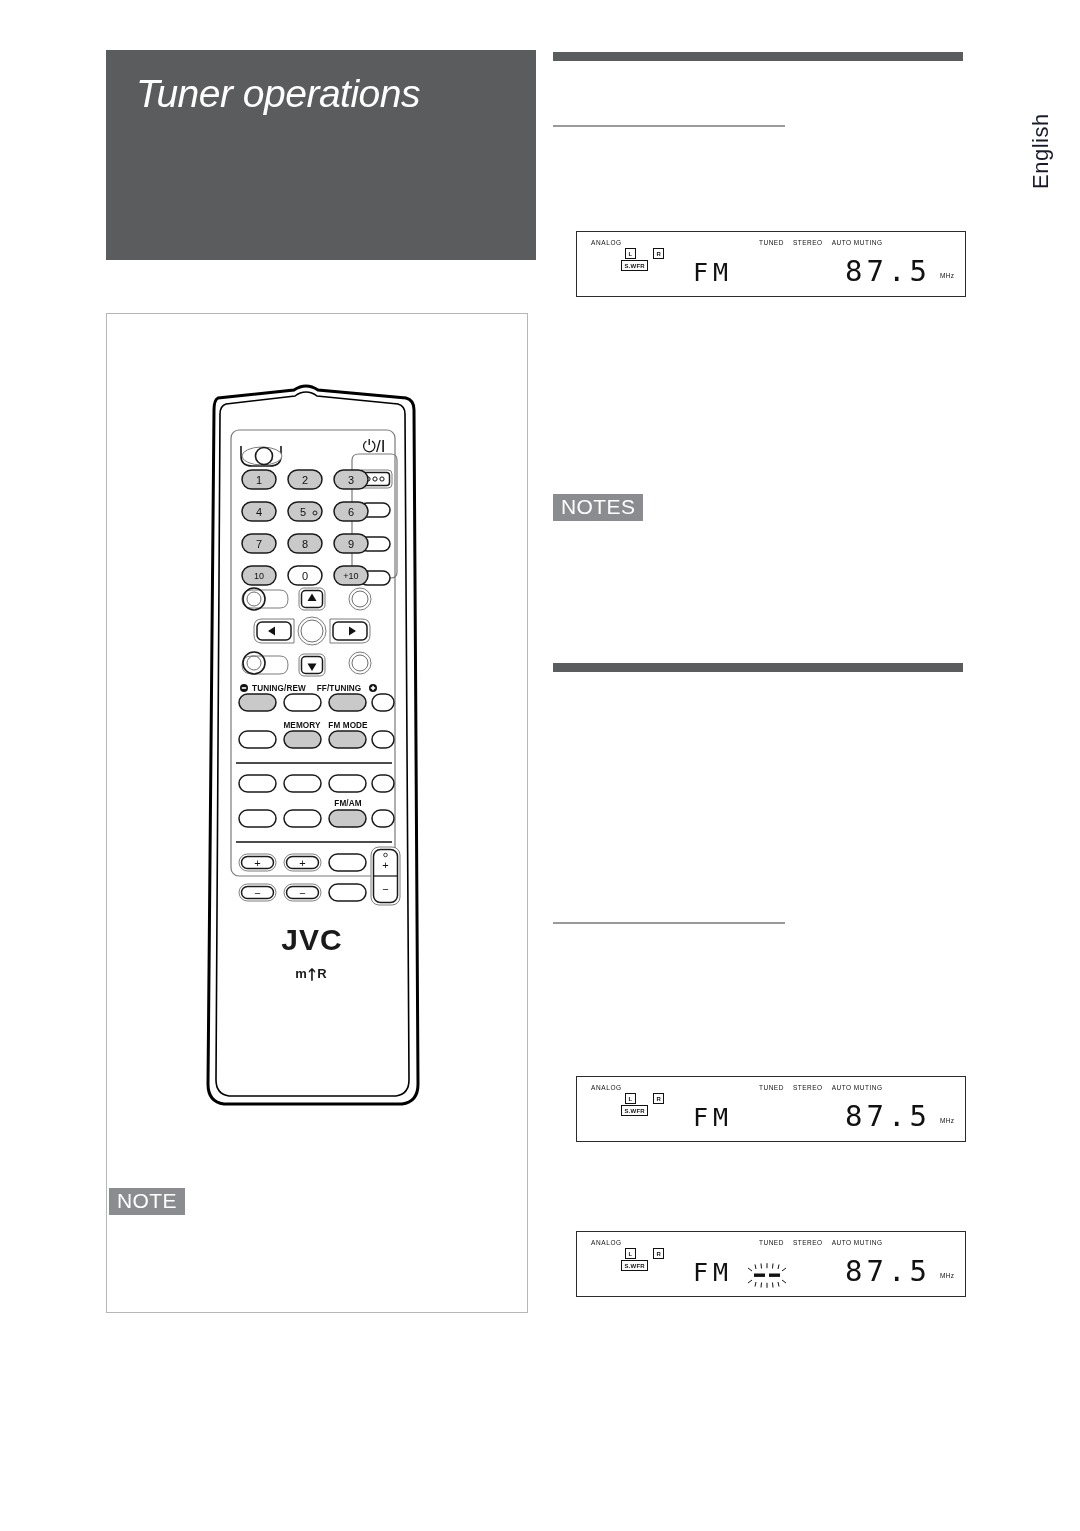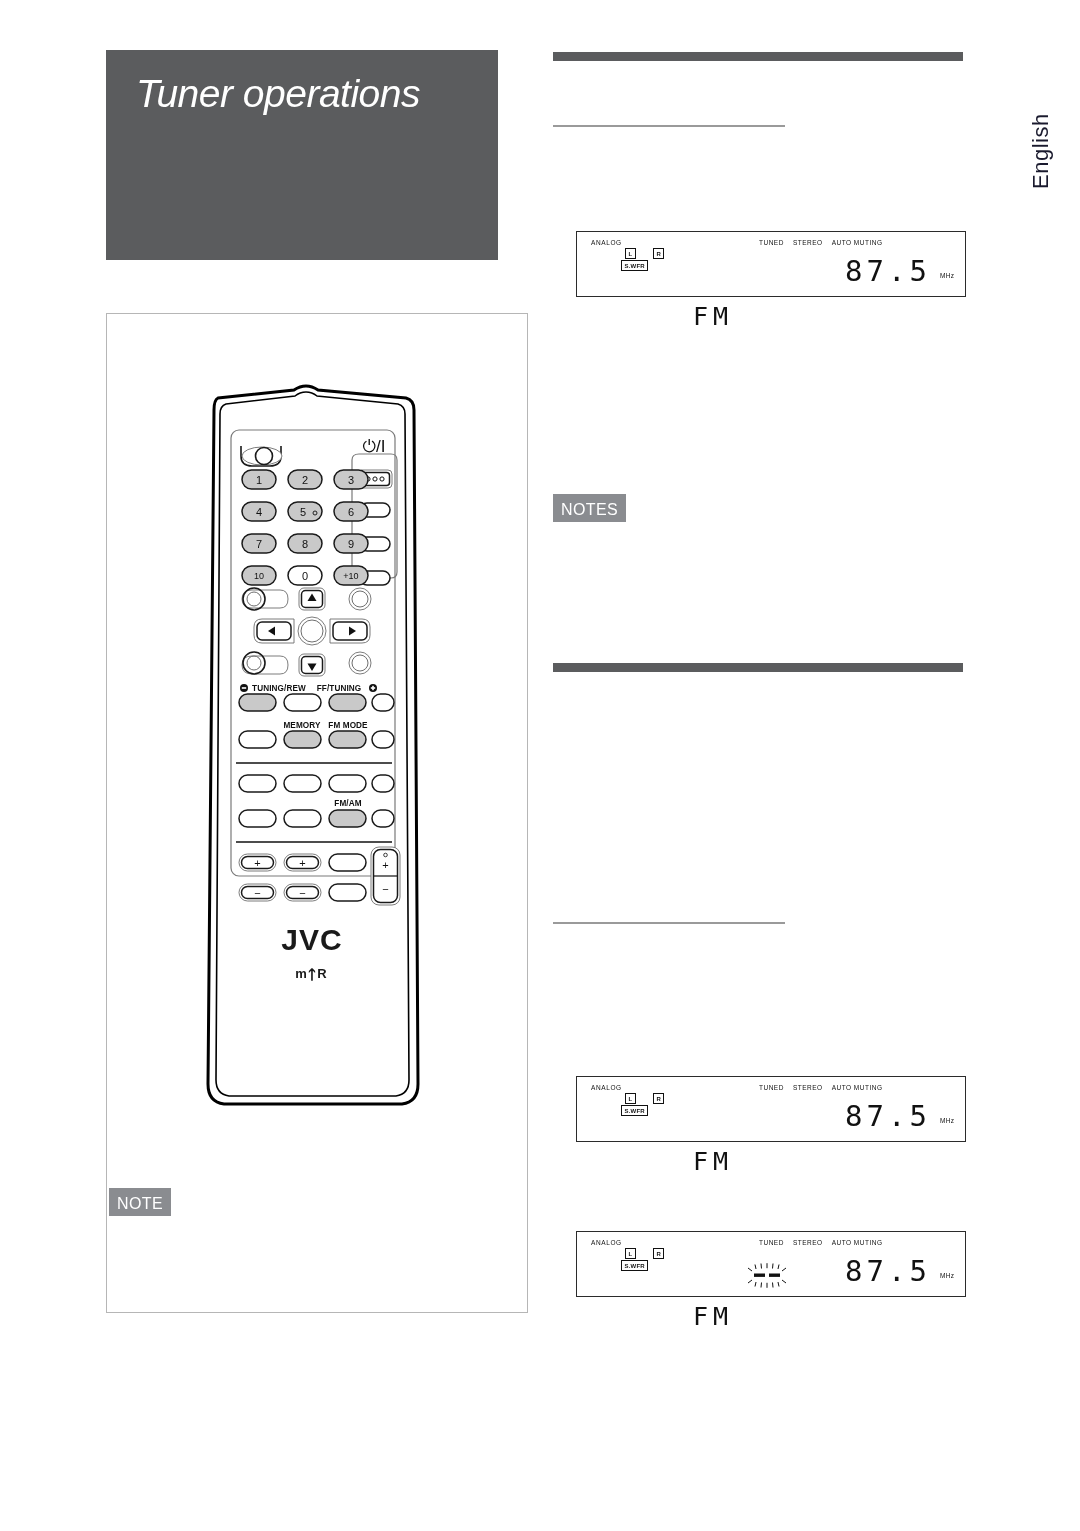--- a/index.html
+++ b/index.html
@@ -13,24 +13,23 @@
     position: relative;
     font-family: "Liberation Sans", sans-serif;
     overflow: hidden;
   }
 
   
   .title-banner {
     position: absolute;
     left: 106px;
     top: 50px;
-    width: 384px;
+    width: 430px;
     height: 210px;
     background: #5b5c5e;
-    padding-left: 8px;
   }
   .title-banner .title-text {
     position: absolute;
     left: 30px;
     top: 22px;
     color: #ffffff;
     font-size: 39px;
     font-style: italic;
     font-weight: 400;
     letter-spacing: -0.5px;
@@ -65,23 +64,23 @@
     border: 1px solid #b6b6b6;
     box-sizing: border-box;
     background: #ffffff;
   }
 
   
   .note-badge {
     position: absolute;
     background: #8a8c90;
     color: #ffffff;
-    font-size: 16px;
+    font-size: 21px;
     letter-spacing: 0.4px;
-    padding: 8px 8px 4px 8px;
+    padding: 2px 8px 4px 8px;
     line-height: 1;
   }
   .note-badge.left { left: 109px; top: 1188px; }
   .note-badge.right { left: 553px; top: 494px; }
 
   
   .remote-wrap {
     position: absolute;
     left: 196px;
     top: 384px;
@@ -159,21 +158,20 @@
     position: absolute;
     font-family: "DejaVu Sans Mono", monospace;
     color: #111;
   }
   .dp-band {
     left: 116px;
     top: 26px;
     font-size: 25px;
     letter-spacing: 5px;
     font-weight: 400;
-    margin-top: 44px;
   }
   .dp-freq {
     left: 268px;
     top: 22px;
     font-size: 29px;
     letter-spacing: 4px;
     font-weight: 400;
   }
   .dp-mhz {
     position: absolute;

